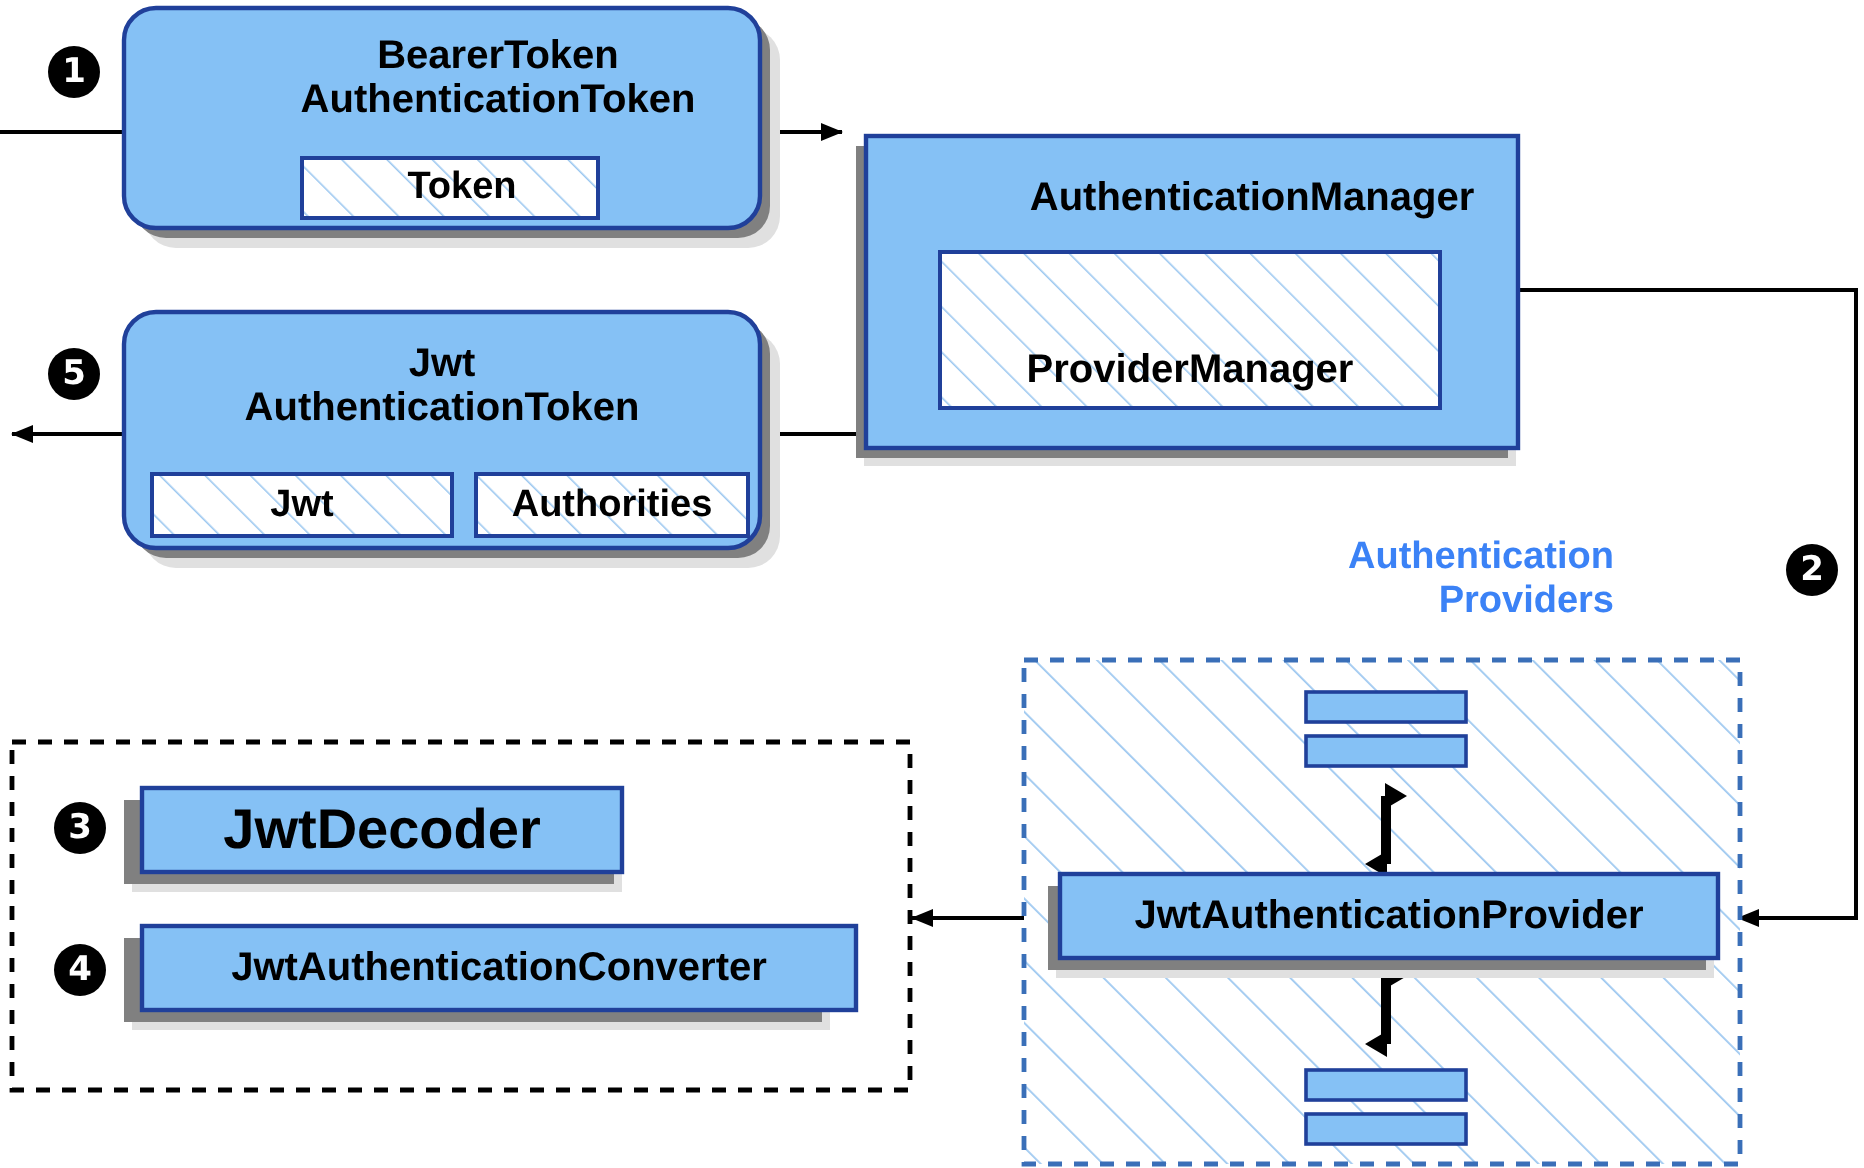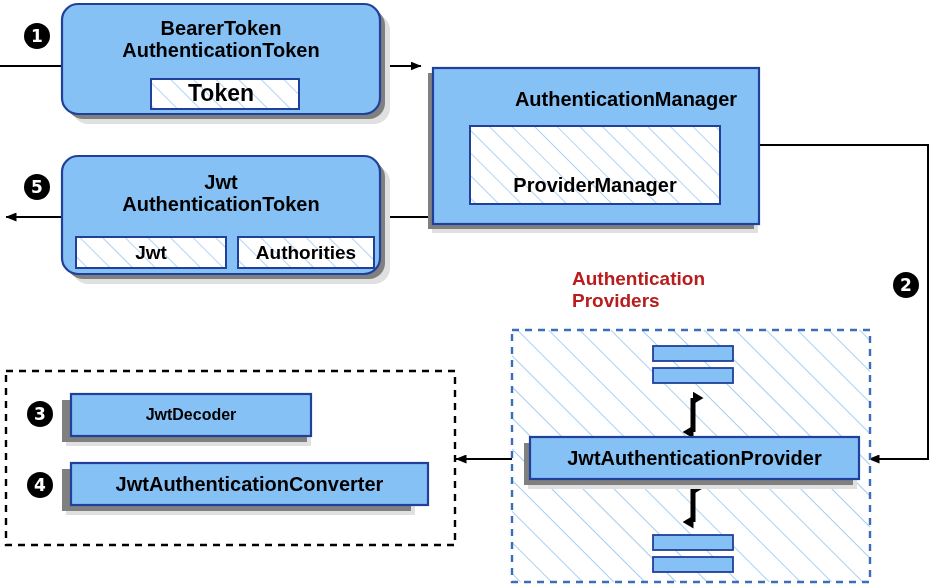--- a/index.html
+++ b/index.html
@@ -47,24 +47,24 @@
     font-size: 17px;
     font-weight: bold;
     display: flex;
     align-items: center;
     justify-content: center;
     font-family: "DejaVu Sans", sans-serif;
     line-height: 1;
   }
   .grp-label {
     position: absolute;
-    text-align: left;
+    text-align: right;
     font-weight: bold;
     font-size: 19px;
-    color: #b91c1c;
+    color: #3b82f6;
     line-height: 1.15;
     white-space: pre-line;
   }
 </style>
 </head>
 <body>
 
 <div id="canvas">
 
   <svg class="layer" viewBox="0 0 932 584" xmlns="http://www.w3.org/2000/svg">
@@ -170,39 +170,39 @@
       <rect x="71" y="394" width="240" height="42" fill="#85C1F5" stroke="#20409A" stroke-width="2.2"></rect>
     </g>
 
     <g>
       <rect x="66" y="473" width="349" height="42" fill="#E0E0E0"></rect>
       <rect x="62" y="469" width="349" height="42" fill="#808080"></rect>
       <rect x="71" y="463" width="357" height="42" fill="#85C1F5" stroke="#20409A" stroke-width="2.2"></rect>
     </g>
   </svg>
 
-  <div class="node-text" style="left:62px; top:6px; width:318px; height:66px; font-size:20px;">BearerToken
+  <div class="node-text" style="left:62px; top:6px; width:318px; height:66px; font-size:20px;padding-left:28px;">BearerToken
 AuthenticationToken</div>
 
-  <div class="node-text" style="left:151px; top:79px; width:140px; height:30px; font-size:23px;">Token</div>
+  <div class="node-text" style="left:161px; top:79px; width:140px; height:30px; font-size:19px;">Token</div>
 
   <div class="node-text" style="left:433px; top:82px; width:386px; height:34px; font-size:20px;">AuthenticationManager</div>
 
   <div class="node-text" style="left:470px; top:126px; width:250px; height:78px; font-size:20px;margin-top:20px;">ProviderManager</div>
 
   <div class="node-text" style="left:62px; top:160px; width:318px; height:66px; font-size:20px;">Jwt
 AuthenticationToken</div>
 
   <div class="node-text" style="left:76px; top:237px; width:150px; height:31px; font-size:19px;">Jwt</div>
 
   <div class="node-text" style="left:238px; top:237px; width:136px; height:31px; font-size:19px;">Authorities</div>
 
   <div class="node-text" style="left:530px; top:437px; width:329px; height:42px; font-size:20px;border-radius:12px;">JwtAuthenticationProvider</div>
 
-  <div class="node-text" style="left:71px; top:394px; width:240px; height:42px; font-size:16px;">JwtDecoder</div>
+  <div class="node-text" style="left:71px; top:394px; width:240px; height:42px; font-size:28px;">JwtDecoder</div>
 
   <div class="node-text" style="left:71px; top:463px; width:357px; height:42px; font-size:20px;border-radius:21px;">JwtAuthenticationConverter</div>
 
   <div class="grp-label" style="left:572px; top:268px; width:235px;">Authentication
 Providers</div>
 
   <div class="badge" style="left:24px; top:23px;">1</div>
 
   <div class="badge" style="left:24px; top:174px;">5</div>
 

